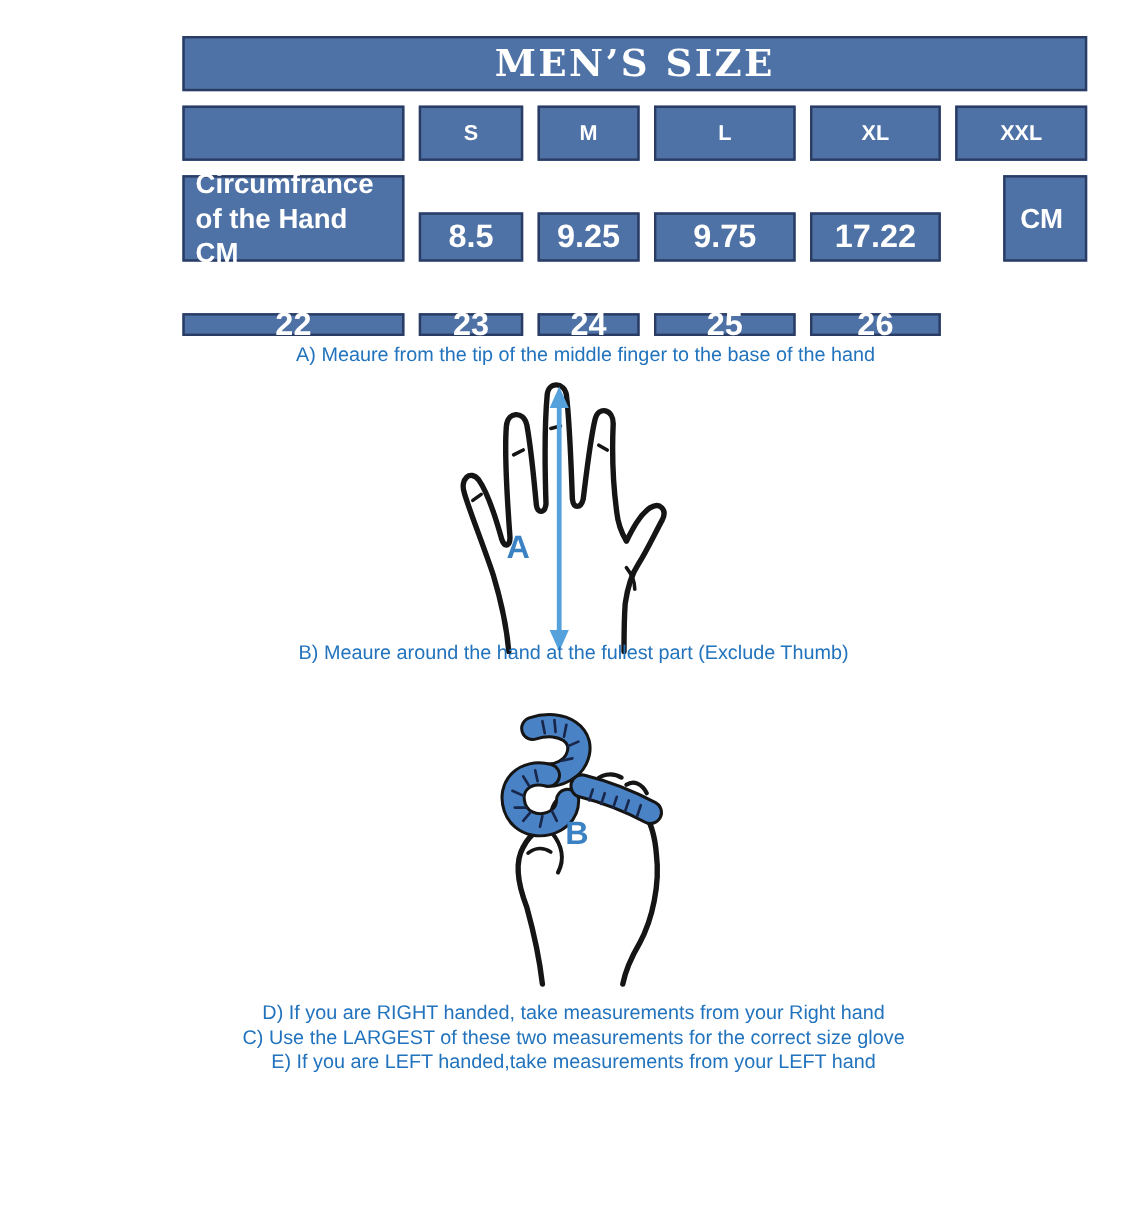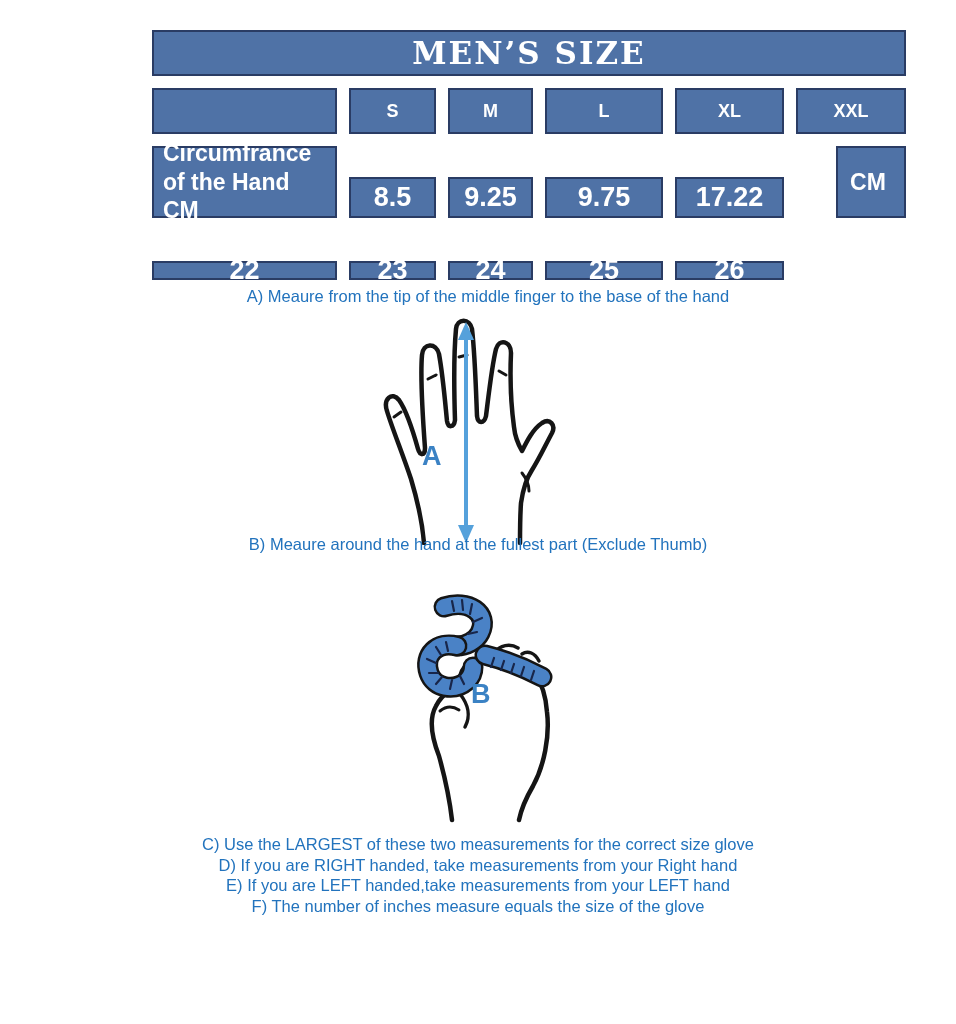--- a/index.html
+++ b/index.html
@@ -163,19 +163,18 @@
           <line x1="120" y1="74" x2="117" y2="83"></line>
           <line x1="130" y1="77" x2="127" y2="86"></line>
           <line x1="140" y1="81" x2="137" y2="90"></line>
         </g>
       </g>
       <text class="diagram-letter" x="77" y="113">B</text>
     </svg>
   </div>
 
   <div class="instructions-block">
+    <div>D) If you are RIGHT handed, take measurements from your Right hand</div>
     <div>C) Use the LARGEST of these two measurements for the correct size glove</div>
-    <div>D) If you are RIGHT handed, take measurements from your Right hand</div>
     <div>E) If you are LEFT handed,take measurements from your LEFT hand</div>
-    <div>F) The number of inches measure equals the size of the glove</div>
   </div>
 
 </div>
 
 </body></html>

